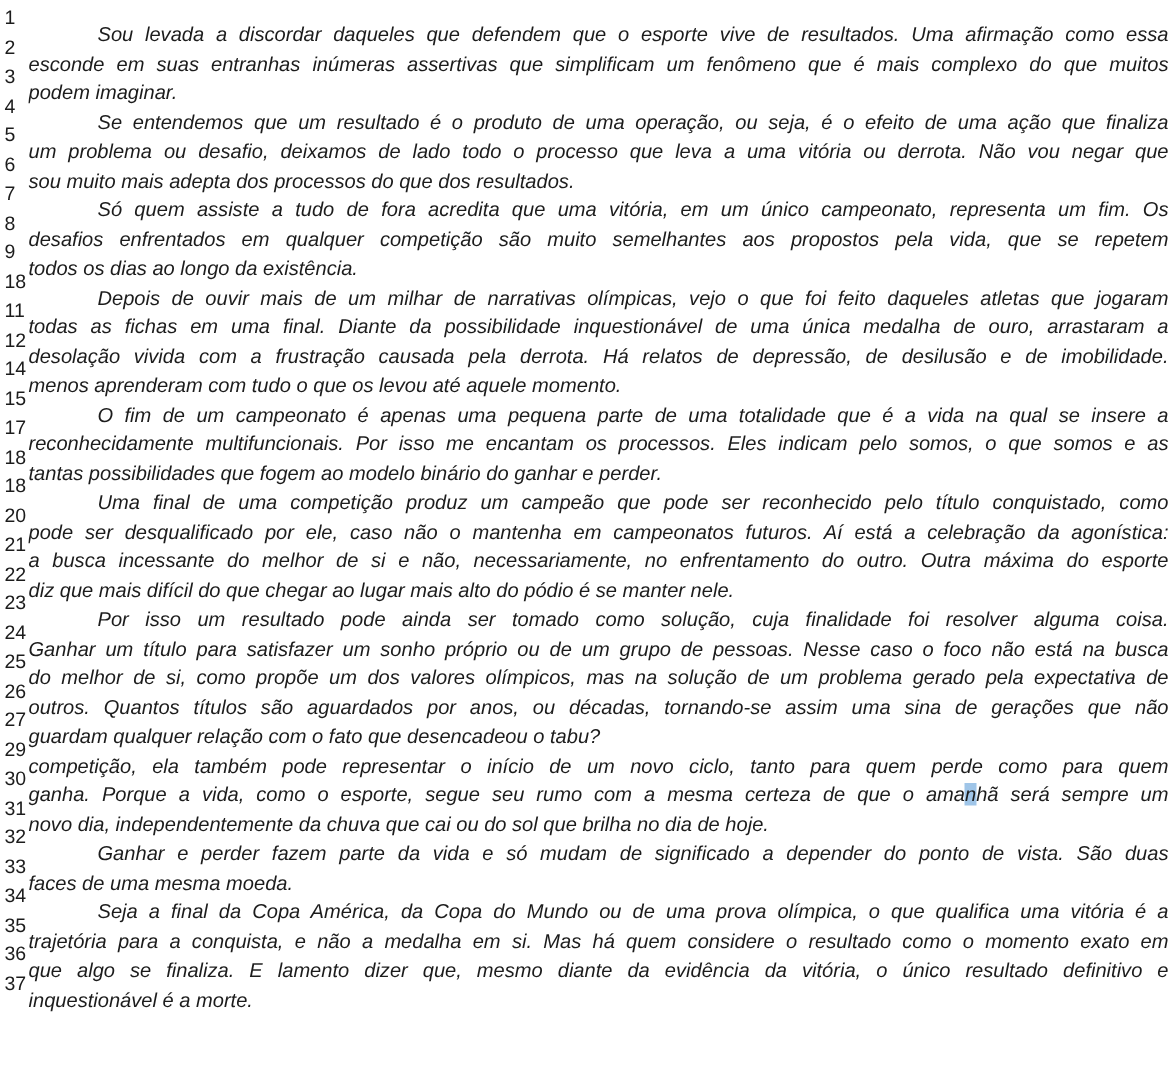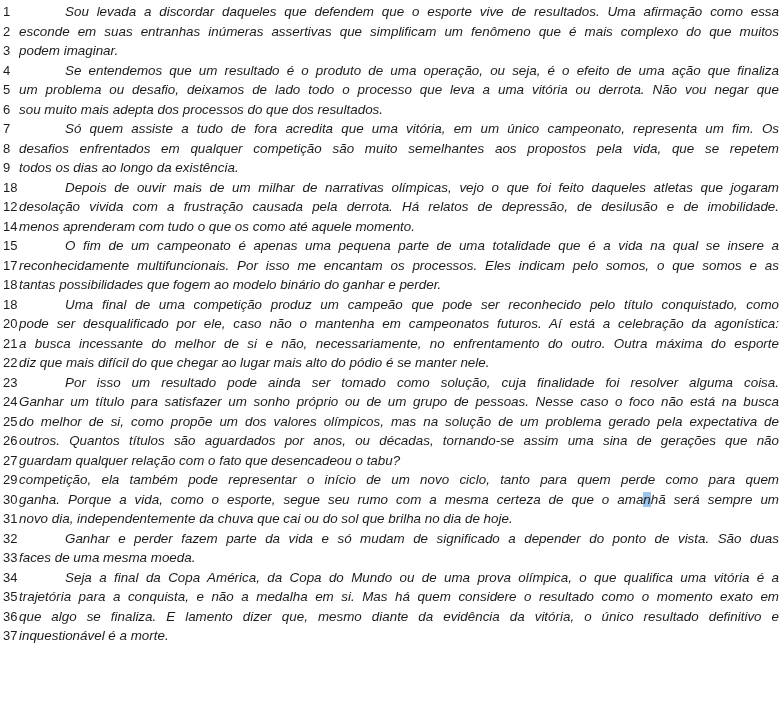--- a/index.html
+++ b/index.html
@@ -36,20 +36,21 @@
     min-width: 0;
     height: 19.5px;
     overflow: hidden;
     font-family: "Liberation Sans", "DejaVu Sans", sans-serif;
     font-style: italic;
     font-size: 13.4px;
     color: var(--fg, #1c1c1c);
     text-align: justify;
     text-align-last: justify;
     padding-right: 2px;
+    margin-top: 11px;
   }
   .txt.noj {
     text-align: right;
     text-align-last: left;
   }
   .txt.ind {
     text-indent: 46px;
   }
   .sel {
     background: var(--selcol, #9fc5e8);
@@ -94,26 +95,30 @@
       </div>
       <div class="line">
         <span class="num">9</span>
         <span class="txt noj">todos os dias ao longo da existência.</span>
       </div>
       <div class="line">
         <span class="num">18</span>
         <span class="txt ind">Depois de ouvir mais de um milhar de narrativas olímpicas, vejo o que foi feito daqueles atletas que jogaram</span>
       </div>
       <div class="line">
+        <span class="num">11</span>
+        <span class="txt">todas as fichas em uma final. Diante da possibilidade inquestionável de uma única medalha de ouro, arrastaram a</span>
+      </div>
+      <div class="line">
         <span class="num">12</span>
         <span class="txt">desolação vivida com a frustração causada pela derrota. Há relatos de depressão, de desilusão e de imobilidade.</span>
       </div>
       <div class="line">
         <span class="num">14</span>
-        <span class="txt noj">menos aprenderam com tudo o que os como até aquele momento.</span>
+        <span class="txt noj">menos aprenderam com tudo o que os levou até aquele momento.</span>
       </div>
       <div class="line">
         <span class="num">15</span>
         <span class="txt ind">O fim de um campeonato é apenas uma pequena parte de uma totalidade que é a vida na qual se insere a</span>
       </div>
       <div class="line">
         <span class="num">17</span>
         <span class="txt">reconhecidamente multifuncionais. Por isso me encantam os processos. Eles indicam pelo somos, o que somos e as</span>
       </div>
       <div class="line">

